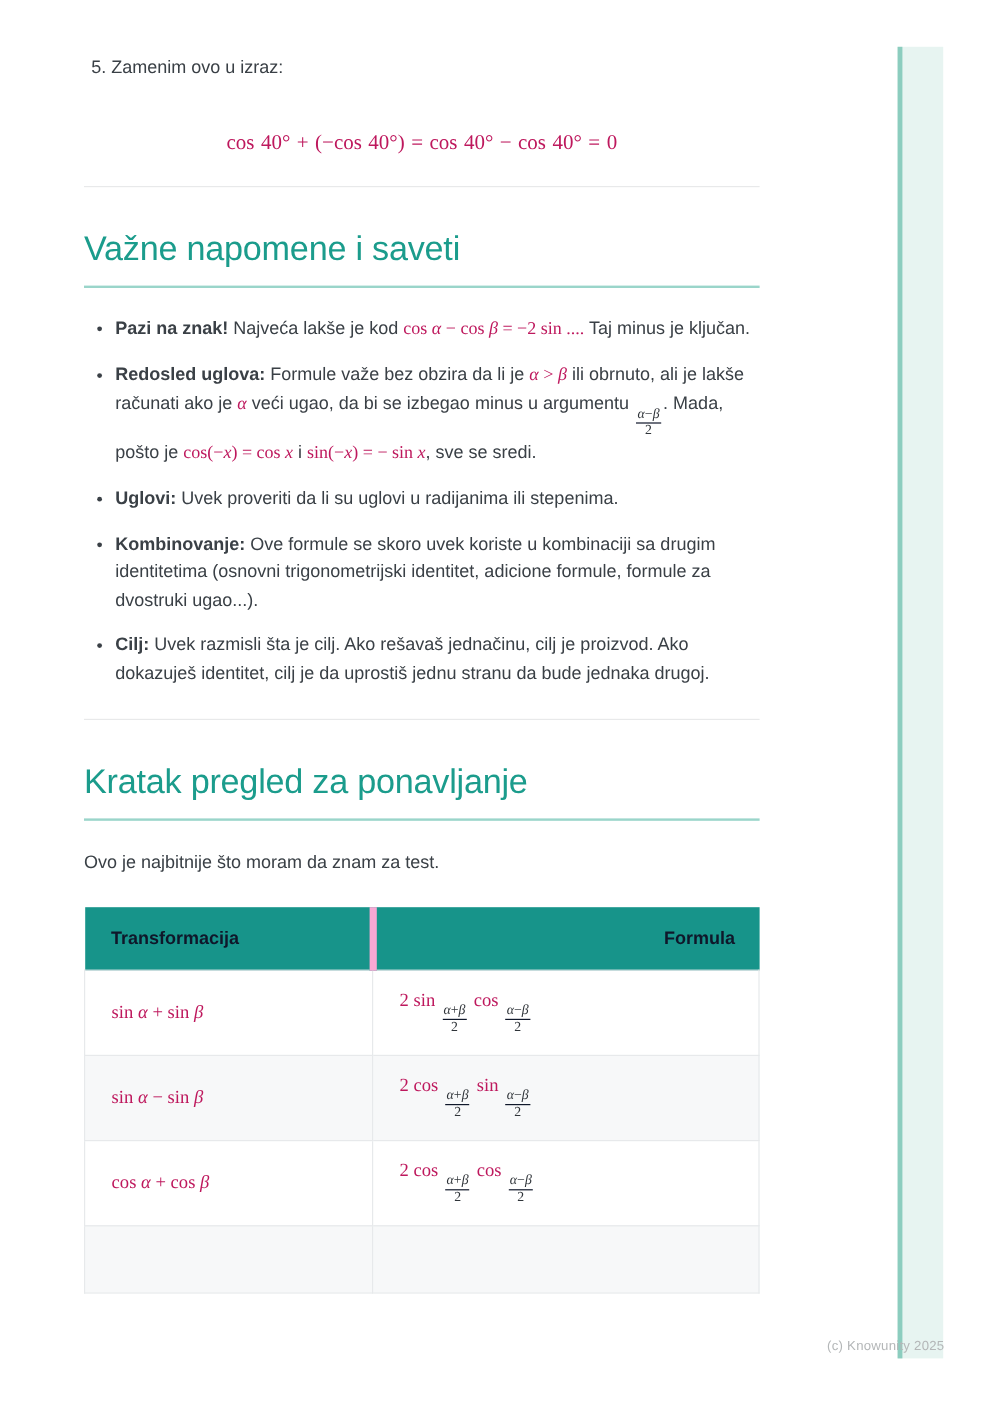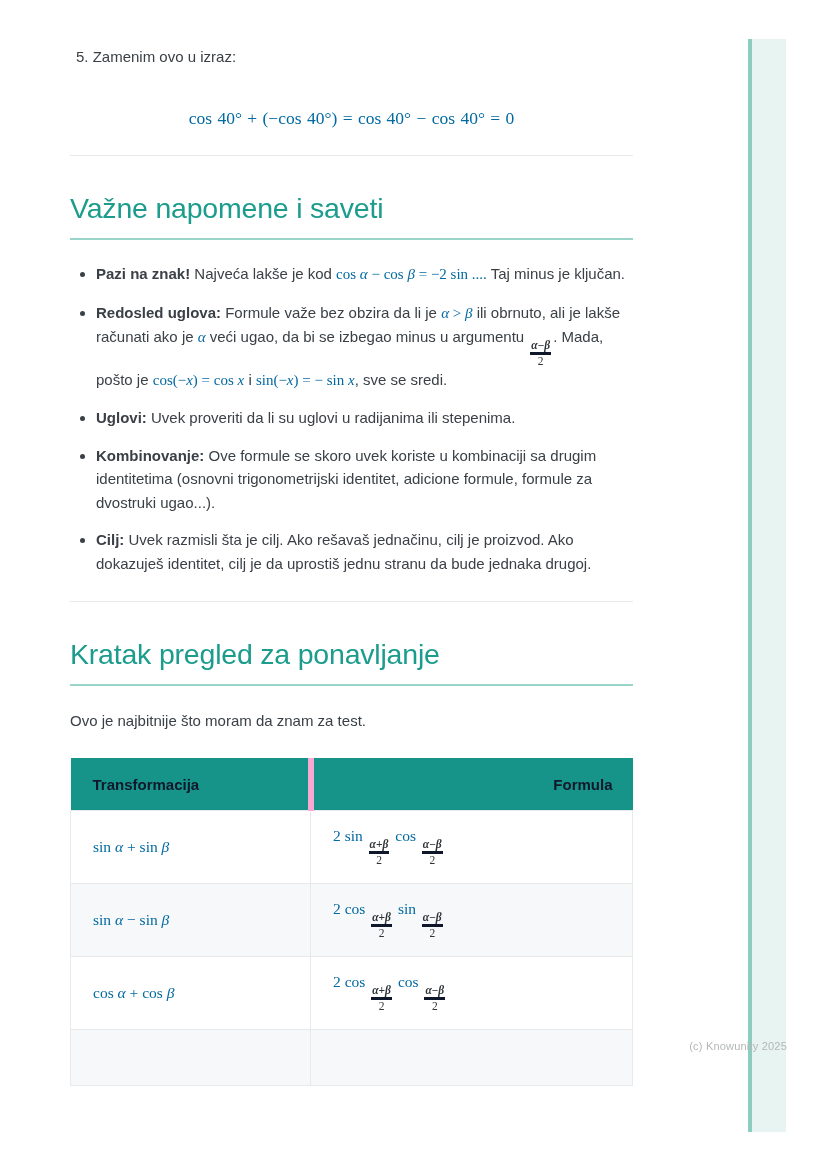--- a/index.html
+++ b/index.html
@@ -27,48 +27,48 @@
   .conclusion{margin:44px 0 0;padding-left:26px;font-size:15px;line-height:22px;}
   hr.divider{border:none;border-top:1px solid #e8e9ea;margin:26px 0 0;}
   h2.section-title{
     margin:36px 0 0;font-size:28.5px;font-weight:400;color:var(--accent);
     letter-spacing:-0.2px;padding-bottom:13px;border-bottom:2px solid var(--underline);
   }
   ul.notes{margin:22px 0 0;padding:0 0 0 26px;list-style:disc;}
   ul.notes li{font-size:15px;line-height:23.5px;margin-bottom:14px;}
   ul.notes li:last-child{margin-bottom:0;}
   .seg-bold{font-weight:700;}
-  .seg-math{font-family:"Liberation Serif",serif;color:#0369a1;}
+  .seg-math{font-family:"Liberation Serif",serif;color:#be185d;}
   .seg-math i{font-style:italic;}
   .frac{
     display:inline-flex;flex-direction:column;align-items:center;vertical-align:-7px;
     font-family:"Liberation Serif",serif;font-size:11.5px;line-height:1.12;margin:0 2px;color:#2f3439;
   }
-  .frac .num{border-bottom:3px solid #0f172a;padding:0 1px;font-weight:bold;}
+  .frac .num{border-bottom:1px solid #0f172a;padding:0 1px;}
   .frac i{font-style:italic;}
   .intro{margin:24px 0 0;font-size:15px;line-height:22px;}
   table.review{margin-top:26px;width:100%;border-collapse:collapse;table-layout:fixed;}
   table.review col.c1{width:240px;}
   table.review th{
     background:var(--table-header);color:#0f172a;font-size:15px;font-weight:700;
     text-align:left;padding:18px 20px 17px 22px;
   }
   table.review th + th{border-left:6px solid #f9a8d4;text-align:right;}
   table.review td{
     border:1px solid var(--cell-border);padding:16px 18px 16px 22px;
     font-size:15px;vertical-align:middle;height:56px;
   }
   table.review tbody tr:nth-child(even){background:var(--row-shade);}
   td .seg-math{font-size:15.5px;}
   .side-strip{
     position:absolute;left:748px;top:39px;width:38px;height:1093px;
     background:var(--strip-fill);border-left:4px solid var(--strip-line);
   }
   .watermark{
-    position:absolute;top:1040px;right:41px;z-index:2;
+    position:absolute;top:1116px;right:41px;z-index:2;
     font-size:11px;letter-spacing:0.2px;color:#b4b7b8;
   }
 </style>
 </head>
 <body>
 
 <div class="canvas">
 
   <div class="side-strip"></div>
   <div class="watermark">(c) Knowunity 2025</div>

